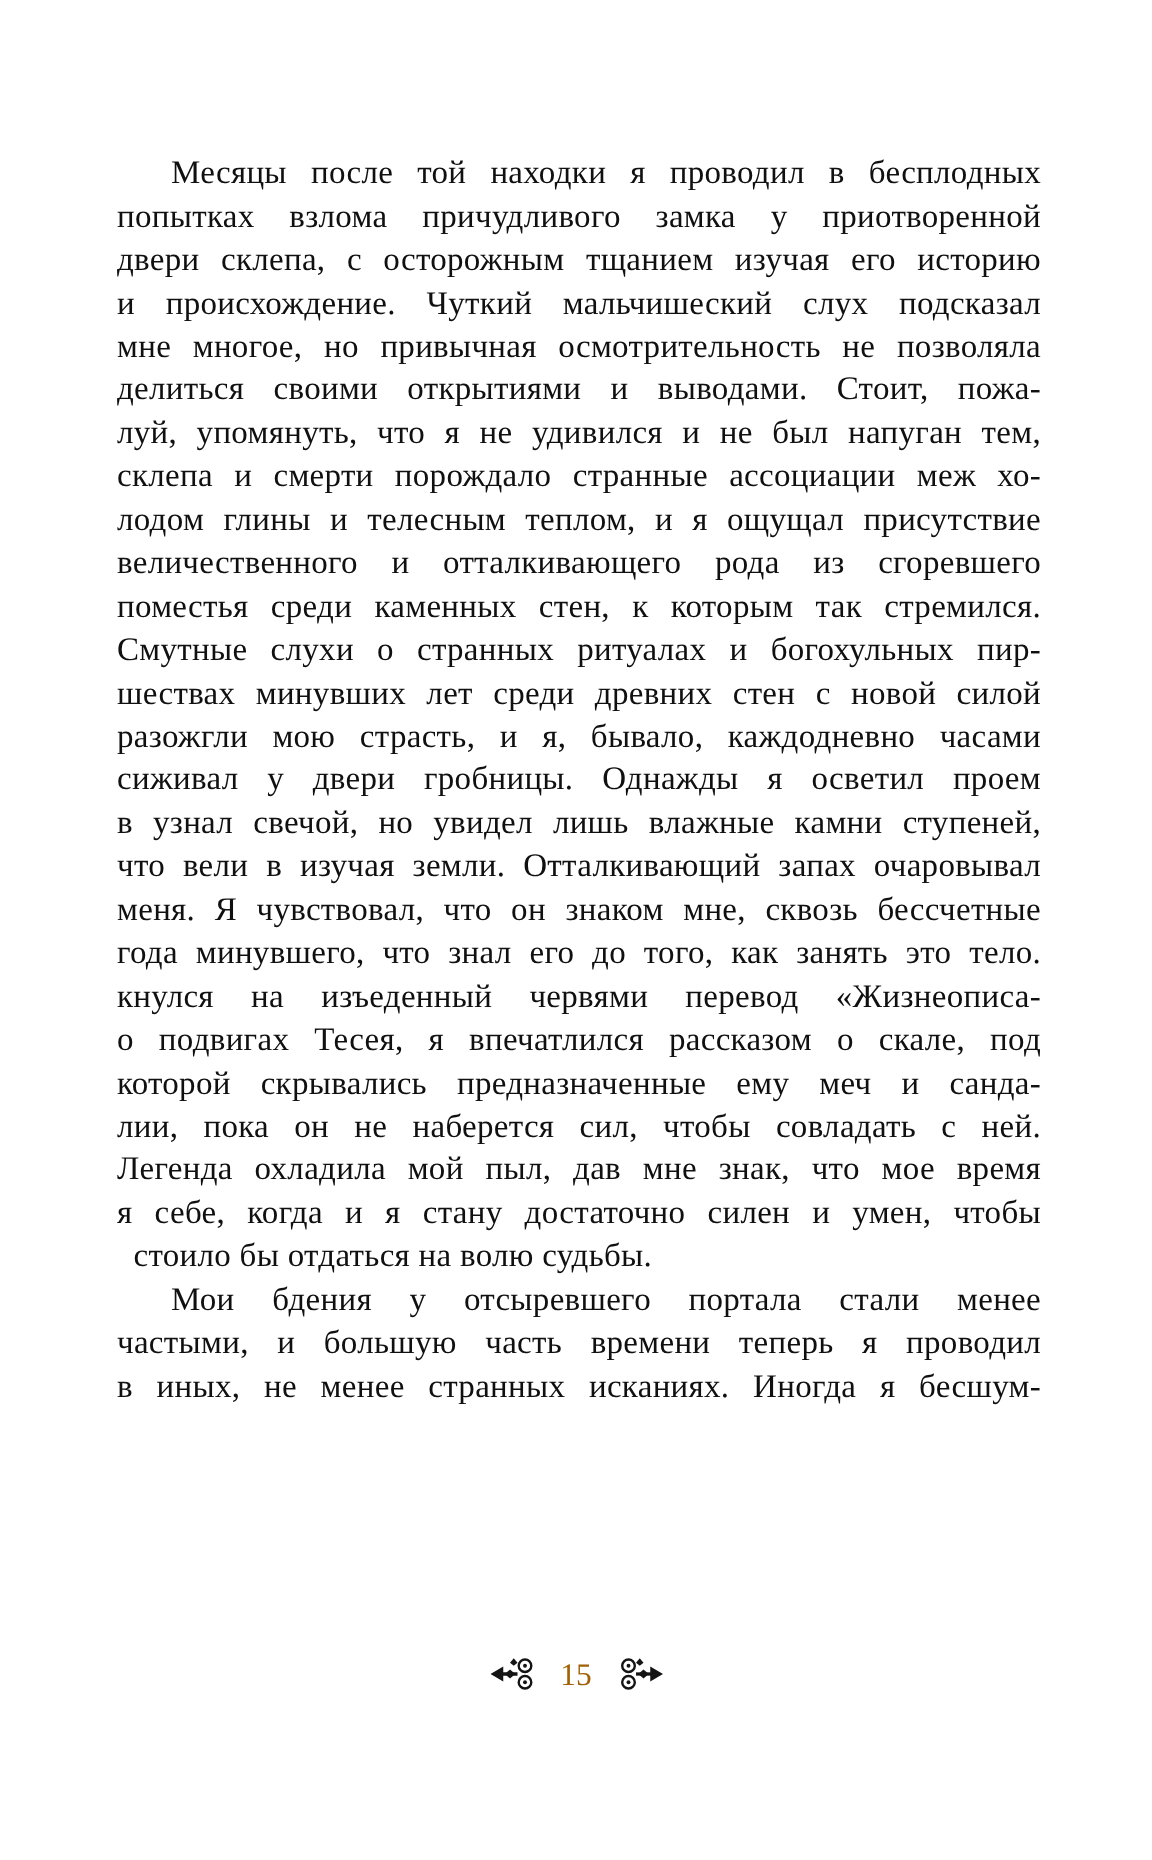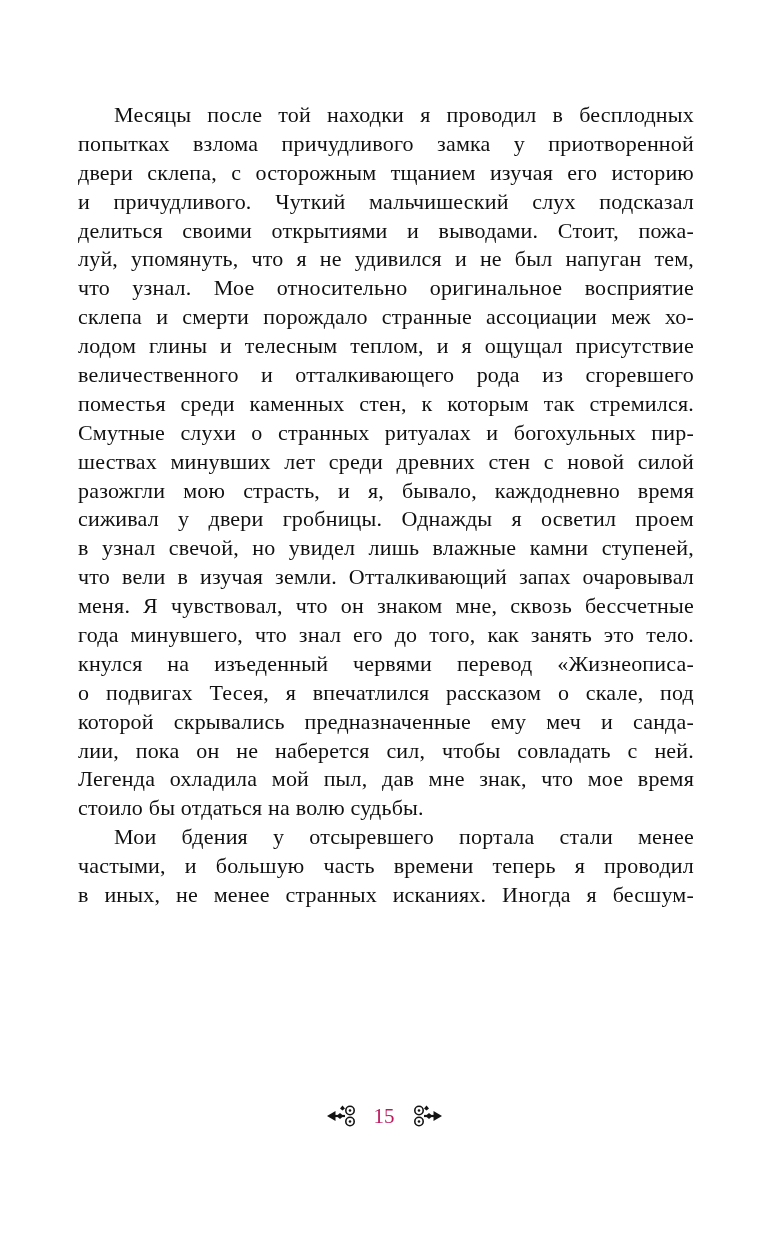--- a/index.html
+++ b/index.html
@@ -31,74 +31,76 @@
     text-align-last: justify;
     white-space: normal;
     overflow: visible;
     letter-spacing: 0.2px;
   }
   .line.indent {
     padding-left: 36px;
   }
   .line.last {
     text-align-last: left;
+    margin-left: 11px;
   }
   .footer {
     position: absolute;
     top: 1104px;
     left: 0;
     width: 768px;
     display: flex;
     align-items: center;
     justify-content: center;
     gap: 13px;
   }
   .page-number {
     font-size: 21px;
-    color: #be185d;
+    color: #a16207;
     line-height: 24px;
   }
   .ornament {
     display: inline-flex;
     align-items: center;
   }
   .ornament.right svg {
     transform: scaleX(-1);
   }
 </style>
 </head>
 <body>
 
 <div class="page">
 
   <div class="text-block">
       <div class="line indent">Месяцы после той находки я проводил в бесплодных</div>
       <div class="line">попытках взлома причудливого замка у приотворенной</div>
       <div class="line">двери склепа, с осторожным тщанием изучая его историю</div>
-      <div class="line">и причудливого. Чуткий мальчишеский слух подсказал</div>
+      <div class="line">и происхождение. Чуткий мальчишеский слух подсказал</div>
+      <div class="line">мне многое, но привычная осмотрительность не позволяла</div>
       <div class="line">делиться своими открытиями и выводами. Стоит, пожа-</div>
       <div class="line">луй, упомянуть, что я не удивился и не был напуган тем,</div>
-      <div class="line">что узнал. Мое относительно оригинальное восприятие</div>
       <div class="line">склепа и смерти порождало странные ассоциации меж хо-</div>
       <div class="line">лодом глины и телесным теплом, и я ощущал присутствие</div>
       <div class="line">величественного и отталкивающего рода из сгоревшего</div>
       <div class="line">поместья среди каменных стен, к которым так стремился.</div>
       <div class="line">Смутные слухи о странных ритуалах и богохульных пир-</div>
       <div class="line">шествах минувших лет среди древних стен с новой силой</div>
-      <div class="line">разожгли мою страсть, и я, бывало, каждодневно время</div>
+      <div class="line">разожгли мою страсть, и я, бывало, каждодневно часами</div>
       <div class="line">сиживал у двери гробницы. Однажды я осветил проем</div>
       <div class="line">в узнал свечой, но увидел лишь влажные камни ступеней,</div>
       <div class="line">что вели в изучая земли. Отталкивающий запах очаровывал</div>
       <div class="line">меня. Я чувствовал, что он знаком мне, сквозь бессчетные</div>
       <div class="line">года минувшего, что знал его до того, как занять это тело.</div>
       <div class="line">кнулся на изъеденный червями перевод «Жизнеописа-</div>
       <div class="line">о подвигах Тесея, я впечатлился рассказом о скале, под</div>
       <div class="line">которой скрывались предназначенные ему меч и санда-</div>
       <div class="line">лии, пока он не наберется сил, чтобы совладать с ней.</div>
       <div class="line">Легенда охладила мой пыл, дав мне знак, что мое время</div>
+      <div class="line">я себе, когда и я стану достаточно силен и умен, чтобы</div>
       <div class="line last">стоило бы отдаться на волю судьбы.</div>
       <div class="line indent">Мои бдения у отсыревшего портала стали менее</div>
       <div class="line">частыми, и большую часть времени теперь я проводил</div>
       <div class="line">в иных, не менее странных исканиях. Иногда я бесшум-</div>
     </div>
 
   <div class="footer">
     <span class="ornament left">
       <svg width="34" height="24" viewBox="0 0 34 24" xmlns="http://www.w3.org/2000/svg">
         <g stroke="#141414" fill="none" stroke-width="1.6">

